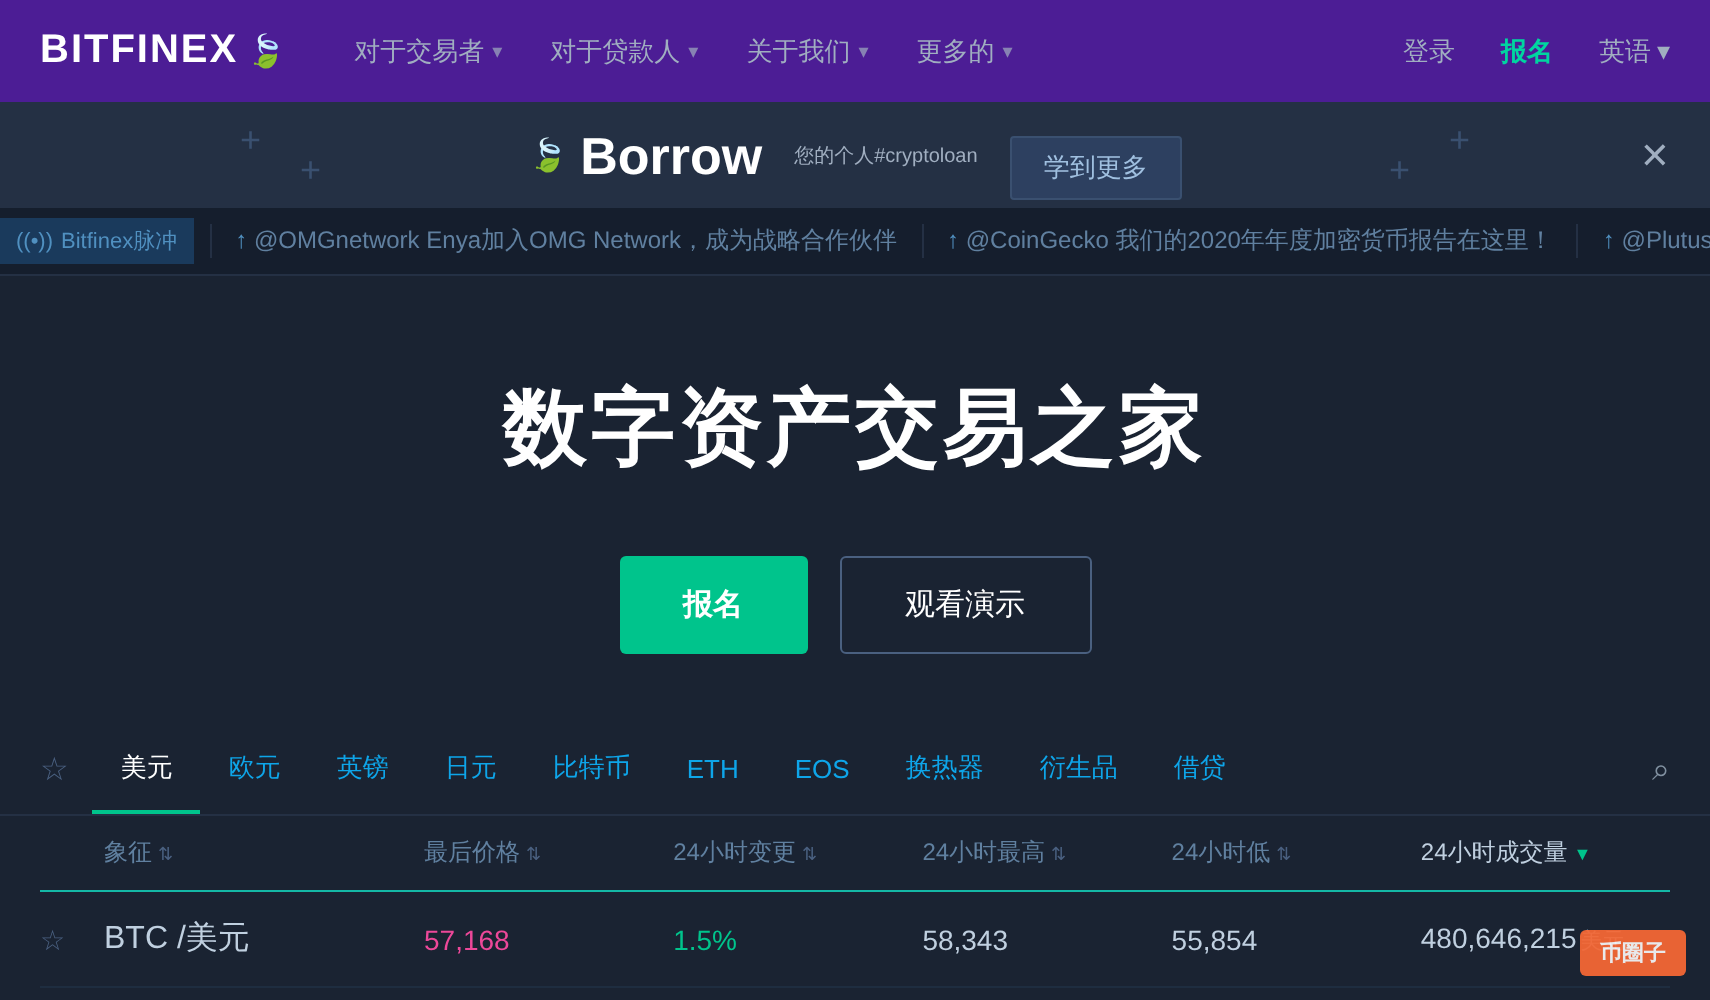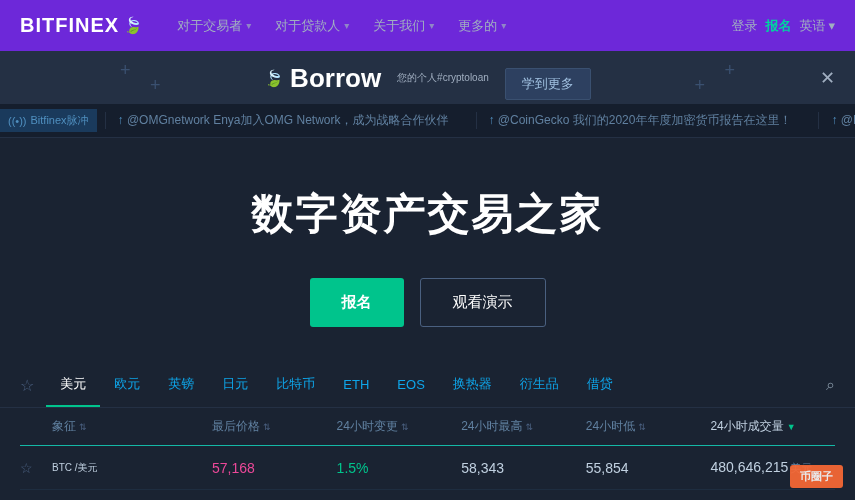--- a/index.html
+++ b/index.html
@@ -12,21 +12,21 @@
       overflow: hidden;
       position: relative;
     }
 
     
     .navbar {
       display: flex;
       align-items: center;
       padding: 0 20px;
       height: 52px;
-      background: #6d28d9;
+      background: #4c1d95;
       border-bottom: 1px solid #243044;
     }
     .logo-area {
       display: flex;
       align-items: center;
       margin-right: 24px;
     }
     .logo-text {
       font-size: 20px;
       font-weight: 900;
@@ -57,21 +57,21 @@
       cursor: pointer;
       border-radius: 4px;
     }
     .nav-chevron {
       font-size: 10px;
       opacity: 0.7;
     }
     .nav-right {
       display: flex;
       align-items: center;
-      gap: 8px;
+      gap: 23px;
     }
     .nav-login {
       color: #a0aec0;
       font-size: 13px;
       cursor: pointer;
     }
     .nav-signup {
       color: #00d5a0;
       font-size: 13px;
       cursor: pointer;
@@ -157,21 +157,21 @@
       color: #5090c0;
       white-space: nowrap;
       margin-right: 8px;
       display: flex;
       align-items: center;
       gap: 4px;
     }
     .ticker-items {
       display: flex;
       align-items: center;
-      gap: 15px;
+      gap: 0;
       overflow: hidden;
     }
     .ticker-item {
       font-size: 12px;
       color: #8090a0;
       white-space: nowrap;
       padding: 0 12px;
       border-left: 1px solid #243044;
     }
     .ticker-item span { color: #6080a0; }
@@ -274,21 +274,21 @@
       padding: 13px 0;
       border-bottom: 1px solid #1e2d40;
       align-items: center;
     }
     .row-star {
       color: #4a6080;
       font-size: 14px;
       cursor: pointer;
     }
     .row-symbol {
-      font-size: 10px;
+      font-size: 16px;
       color: #c0d0e0;
       font-weight: 500;
     }
     .row-price {
       font-size: 14px;
       color: #ec4899;
     }
     .row-change-up {
       font-size: 14px;
       color: #00c48c;

